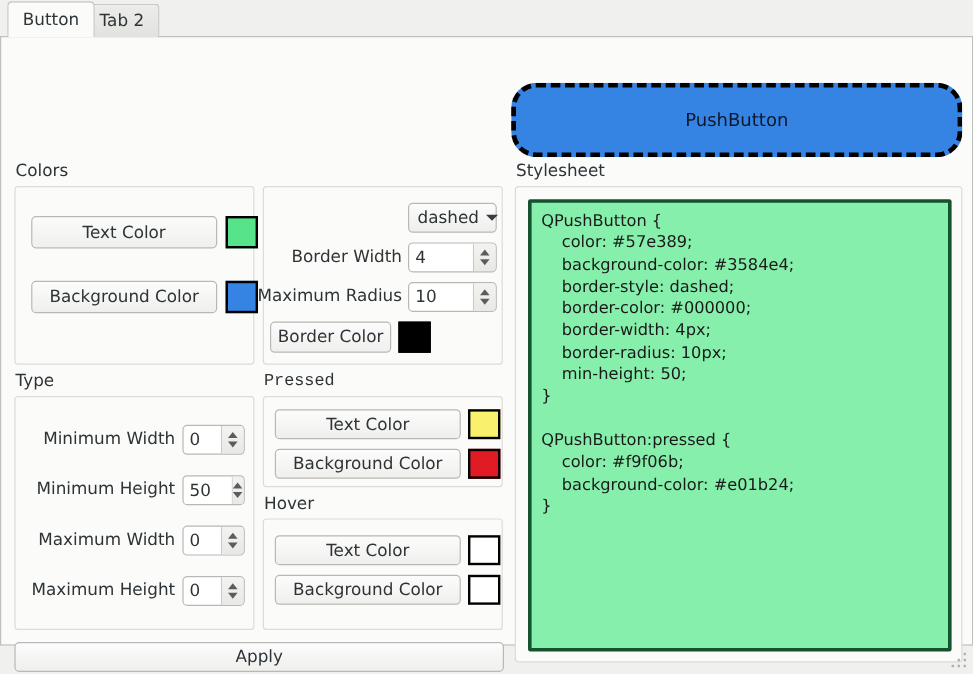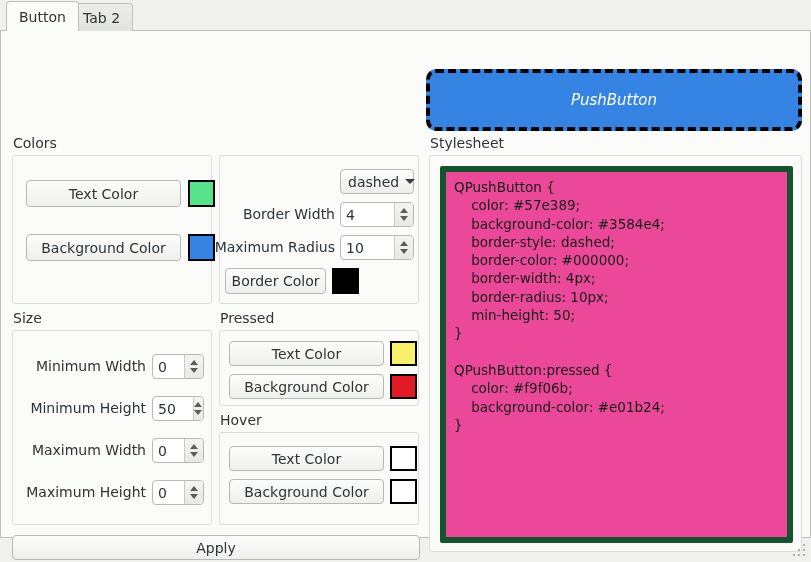--- a/index.html
+++ b/index.html
@@ -155,22 +155,22 @@
     font-family: inherit;
   }
 
   
   #stylesheet-group {
     position: absolute; left: 428px; top: 124px; width: 373px; height: 397px;
   }
   #stylesheet-text {
     position: absolute; left: 10px; top: 10px;
     width: 353px; height: 377px;
-    background: #ec4899;
-    border: 6px solid #14532d;
+    background: #86efac;
+    border: 3px solid #14532d;
     border-radius: 2px;
     padding: 6px 8px;
     font-family: "DejaVu Sans", "Liberation Sans", sans-serif;
     font-size: 13.5px;
     line-height: 18.3px;
     color: #1a1a1a;
     white-space: pre;
     overflow: hidden;
   }
 
@@ -199,39 +199,39 @@
       <span>Button</span>
     </div>
     <div class="tab inactive">
       <span>Tab 2</span>
     </div>
   </div>
 
   <div class="tabpage">
 
     <div id="preview-wrap">
-      <button id="preview-button" style="color: #ffffff; background-color: rgb(53, 132, 228); border-style: dashed; border-color: rgb(0, 0, 0); border-width: 4px; border-radius: 10px; font-style: italic;">
+      <button id="preview-button" style="color: #0f172a; background-color: rgb(53, 132, 228); border-style: dashed; border-color: rgb(0, 0, 0); border-width: 4px; border-radius: 21px;">
         <span>PushButton</span>
       </button>
     </div>
 
     <div class="grouplabel" style="left:12px; top:104px;">Colors</div>
     <div class="groupbox" style="left:11px; top:124px; width:200px; height:149px;">
       <button class="btn" style="position:absolute; left:13px; top:24px; width:155px; height:27px;">
         <span>Text Color</span>
       </button>
       <div class="swatch" style="left: 175px; top: 24px; width: 27px; height: 27px; background-color: rgb(87, 227, 137);"></div>
 
       <button class="btn" style="position:absolute; left:13px; top:78px; width:155px; height:27px;">
         <span>Background Color</span>
       </button>
       <div class="swatch" style="left: 175px; top: 78px; width: 27px; height: 27px; background-color: rgb(53, 132, 228);"></div>
     </div>
 
-    <div class="grouplabel" style="left:12px; top:279px;">Size</div>
+    <div class="grouplabel" style="left:12px; top:279px;">Type</div>
     <div class="groupbox" style="left:11px; top:299px; width:200px; height:195px;">
 
       <div class="rowlabel" style="left:8px; top:23px; width:125px; height:24px;">Minimum Width</div>
       <div class="spin" style="left:139px; top:23px; width:52px; height:25px;">
         <div class="val">0</div>
         <div class="btns">
           <span class="tri-up"></span>
           <span class="tri-down"></span>
         </div>
       </div>
@@ -289,21 +289,21 @@
           <span class="tri-down"></span>
         </div>
       </div>
 
       <button class="btn" style="position:absolute; left:5px; top:112px; width:101px; height:26px;">
         <span>Border Color</span>
       </button>
       <div class="swatch" style="left: 112px; top: 112px; width: 27px; height: 26px; background-color: rgb(0, 0, 0);"></div>
     </div>
 
-    <div class="grouplabel" style="left:219px; top:279px;">Pressed</div>
+    <div class="grouplabel" style="left:219px; top:279px;font-family:Liberation Mono, monospace;">Pressed</div>
     <div class="groupbox" style="left:218px; top:299px; width:200px; height:76px;">
       <button class="btn" style="position:absolute; left:9px; top:10px; width:155px; height:25px;">
         <span>Text Color</span>
       </button>
       <div class="swatch" style="left: 170px; top: 10px; width: 27px; height: 25px; background-color: rgb(249, 240, 107);"></div>
 
       <button class="btn" style="position:absolute; left:9px; top:43px; width:155px; height:25px;">
         <span>Background Color</span>
       </button>
       <div class="swatch" style="left: 170px; top: 43px; width: 27px; height: 25px; background-color: rgb(224, 27, 36);"></div>

